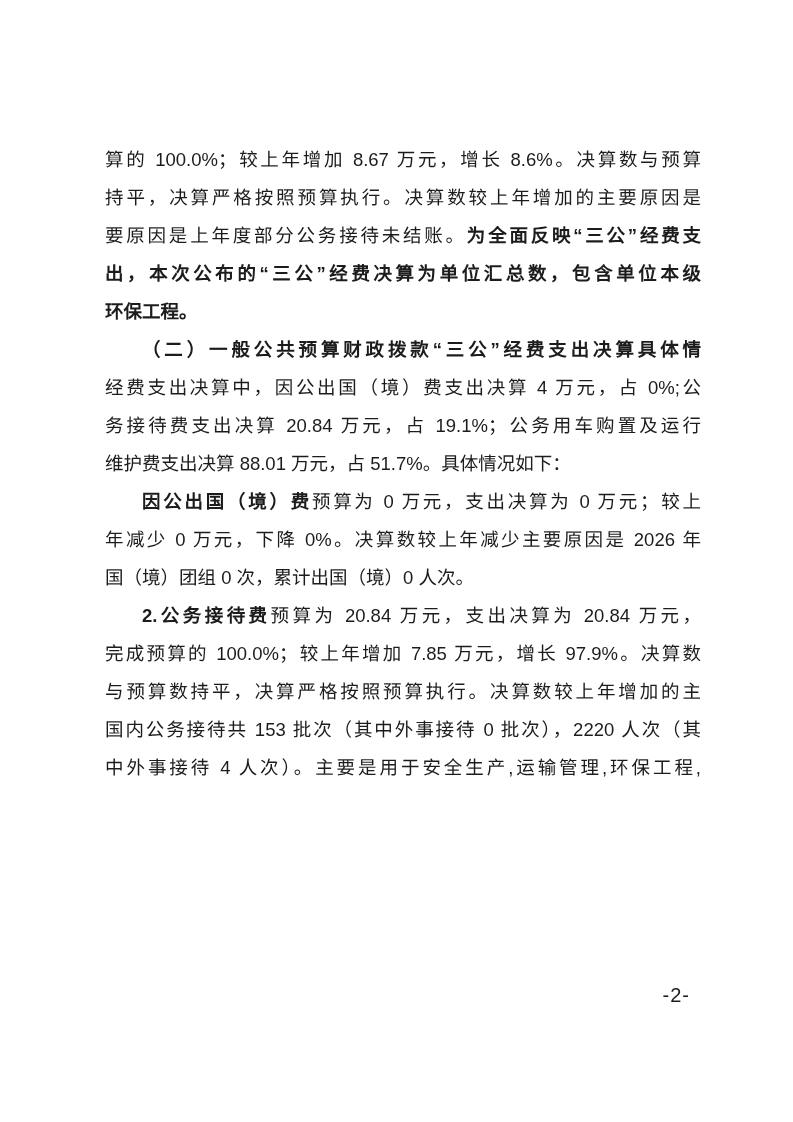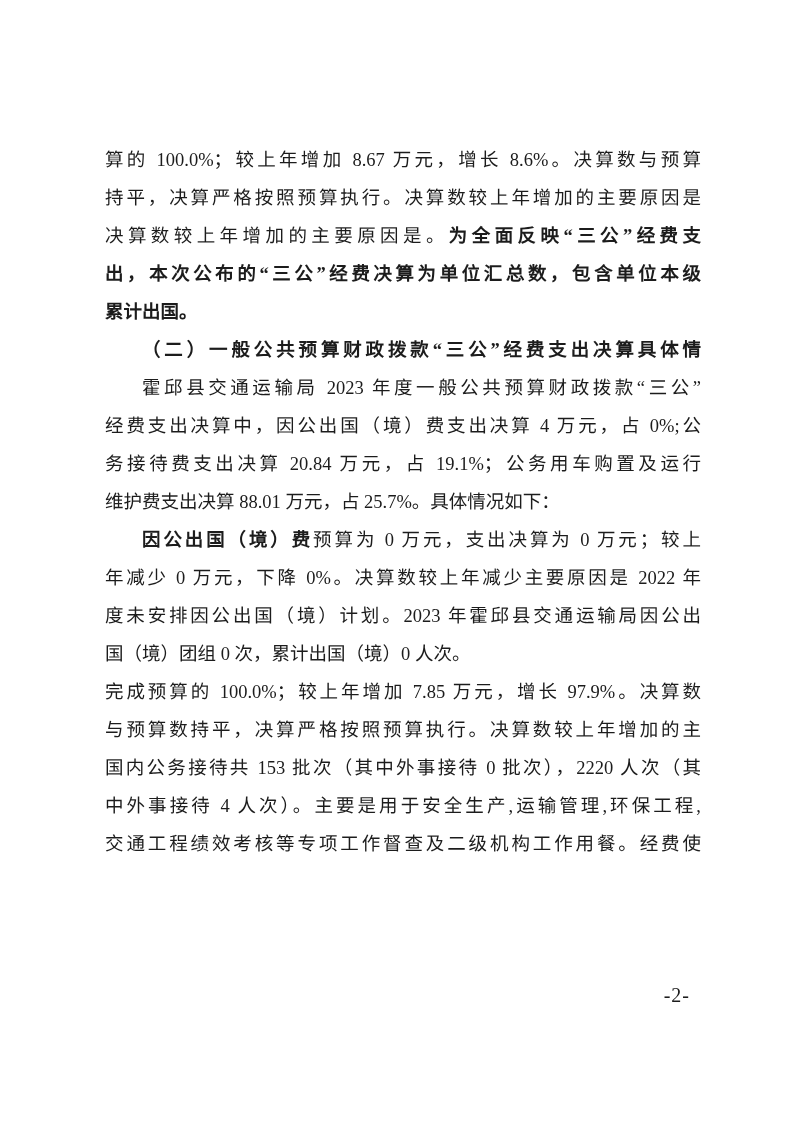--- a/index.html
+++ b/index.html
@@ -6,21 +6,21 @@
     margin: 0;
     padding: 0;
     background: #ffffff;
   }
   .page {
     position: relative;
     width: 793px;
     height: 1122px;
     background: #ffffff;
     overflow: hidden;
-    font-family: Liberation Serif, serif;
+    font-family: Liberation Sans, sans-serif;
     color: #1c1c1c;
   }
   .doc-body {
     position: absolute;
     left: 105px;
     top: 141px;
     width: 596px;
   }
   .line {
     height: 38px;
@@ -50,32 +50,30 @@
     color: #1c1c1c;
   }
 </style>
 </head>
 <body>
 
 <div class="page">
   <div class="doc-body">
       <div class="line"><span class="run">算的 100.0%；较上年增加 8.67 万元，增长 8.6%。决算数与预算</span></div>
       <div class="line"><span class="run">持平，决算严格按照预算执行。决算数较上年增加的主要原因是</span></div>
-      <div class="line"><span class="run">决算数较上年增加的主要原因是。</span><span class="run bold">为全面反映“三公”经费支</span></div>
+      <div class="line"><span class="run">要原因是上年度部分公务接待未结账。</span><span class="run bold">为全面反映“三公”经费支</span></div>
       <div class="line"><span class="run bold">出，本次公布的“三公”经费决算为单位汇总数，包含单位本级</span></div>
-      <div class="line short"><span class="run bold">累计出国。</span></div>
+      <div class="line short"><span class="run bold">环保工程。</span></div>
       <div class="line indent"><span class="run bold">（二）一般公共预算财政拨款“三公”经费支出决算具体情</span></div>
-      <div class="line indent"><span class="run">霍邱县交通运输局 2023 年度一般公共预算财政拨款“三公”</span></div>
       <div class="line"><span class="run">经费支出决算中，因公出国（境）费支出决算 4 万元，占 0%;公</span></div>
       <div class="line"><span class="run">务接待费支出决算 20.84 万元，占 19.1%；公务用车购置及运行</span></div>
-      <div class="line short"><span class="run">维护费支出决算 88.01 万元，占 25.7%。具体情况如下：</span></div>
+      <div class="line short"><span class="run">维护费支出决算 88.01 万元，占 51.7%。具体情况如下：</span></div>
       <div class="line indent"><span class="run bold">因公出国（境）费</span><span class="run">预算为 0 万元，支出决算为 0 万元；较上</span></div>
-      <div class="line"><span class="run">年减少 0 万元，下降 0%。决算数较上年减少主要原因是 2022 年</span></div>
-      <div class="line"><span class="run">度未安排因公出国（境）计划。2023 年霍邱县交通运输局因公出</span></div>
+      <div class="line"><span class="run">年减少 0 万元，下降 0%。决算数较上年减少主要原因是 2026 年</span></div>
       <div class="line short"><span class="run">国（境）团组 0 次，累计出国（境）0 人次。</span></div>
+      <div class="line indent"><span class="run bold">2.公务接待费</span><span class="run">预算为 20.84 万元，支出决算为 20.84 万元，</span></div>
       <div class="line"><span class="run">完成预算的 100.0%；较上年增加 7.85 万元，增长 97.9%。决算数</span></div>
       <div class="line"><span class="run">与预算数持平，决算严格按照预算执行。决算数较上年增加的主</span></div>
       <div class="line"><span class="run">国内公务接待共 153 批次（其中外事接待 0 批次），2220 人次（其</span></div>
       <div class="line"><span class="run">中外事接待 4 人次）。主要是用于安全生产,运输管理,环保工程,</span></div>
-      <div class="line"><span class="run">交通工程绩效考核等专项工作督查及二级机构工作用餐。经费使</span></div>
     </div>
   <div class="page-number">-2-</div>
 </div>
 
 </body></html>

